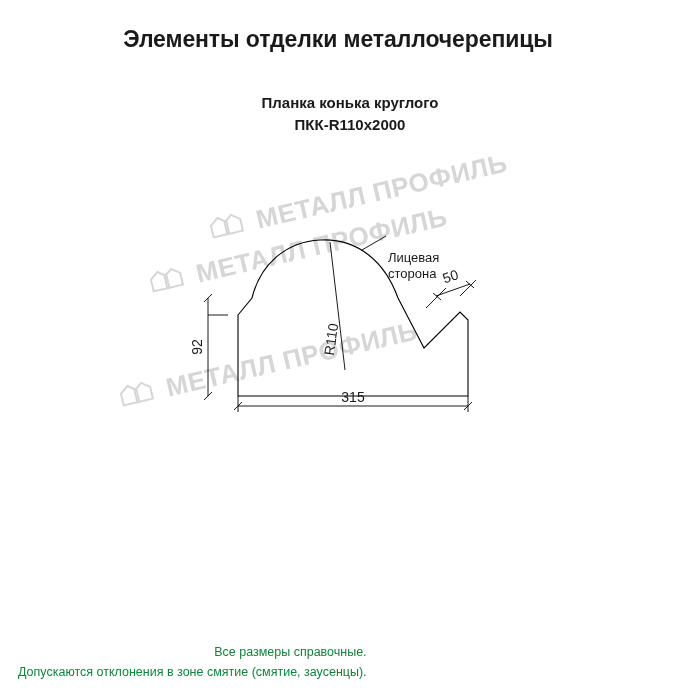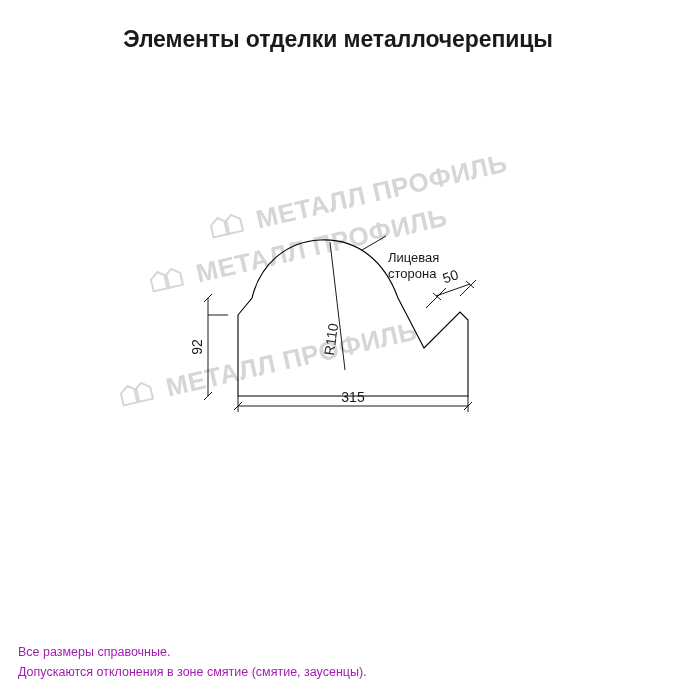--- a/index.html
+++ b/index.html
@@ -51,21 +51,22 @@
   }
   .drawing svg {
     display: block;
   }
   .footnotes {
     position: absolute;
     left: 18px;
     bottom: 17px;
     font-size: 12.5px;
     line-height: 1.65;
-    color: #a21caf;
+    color: #15803d;
+    text-align: right;
   }
   .footnotes div {
     white-space: nowrap;
   }
   .wm {
     position: absolute;
     color: #d6d6d6;
     font-weight: bold;
     font-family: "Liberation Sans", sans-serif;
     letter-spacing: 0.5px;
@@ -103,20 +104,24 @@
     transform-origin: left center;
   }
 </style>
 </head>
 <body>
 
 <div class="page">
 
   <div class="title">Элементы отделки металлочерепицы</div>
 
+  <div class="subtitle">
+    <span>Планка конька круглого</span>
+    <span class="code">ПКК-R110x2000</span>
+  </div>
 
   <div class="wm wm1">
     <span class="mark">
       <svg width="34" height="22" viewBox="0 0 34 22" fill="none" stroke="#d6d6d6" stroke-width="2">
         <path d="M2 20 L2 8 L10 2 L18 8 L18 20 Z"></path>
         <path d="M16 20 L16 8 L24 2 L32 8 L32 20 Z"></path>
       </svg>
     </span>
     <span class="txt">МЕТАЛЛ ПРОФИЛЬ</span>
   </div>

